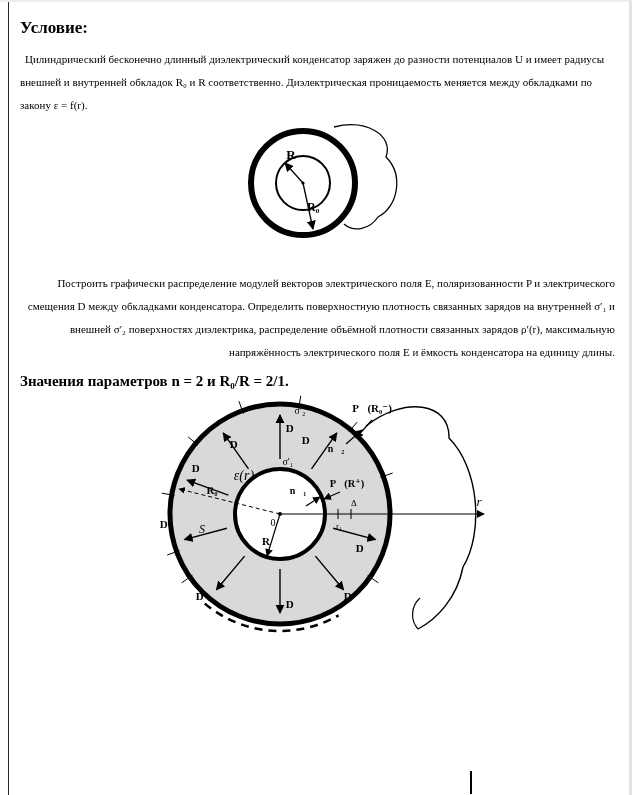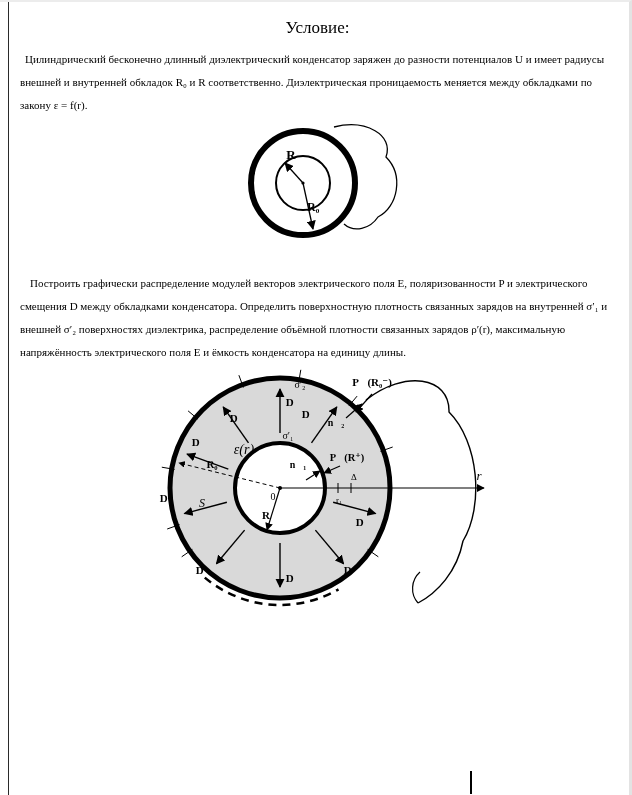--- a/index.html
+++ b/index.html
@@ -3,24 +3,24 @@
 <meta charset="utf-8">
 <style>
   html,body{margin:0;padding:0;}
   body{
     width:632px;height:795px;background:#ffffff;position:relative;overflow:hidden;
     font-family:"Liberation Serif","DejaVu Serif",serif;color:#000;
     border-top:2px solid #ececec;border-right:3px solid #e3e3e3;box-sizing:border-box;
   }
   .left-rule{position:absolute;left:8px;top:0;bottom:0;width:1px;background:#2a2a2a;}
   .page{padding:8px 14px 0 20px;}
-  .title{text-align:center;font-weight:normal;font-size:17px;margin:8px 0 10px 0;}
+  .title{text-align:left;font-weight:bold;font-size:17px;margin:8px 0 10px 0;}
   .body-text{font-size:11px;line-height:23px;margin:0;}
   .p1{text-indent:5px;margin-bottom:2px;}
-  .p2{text-indent:10px;margin-top:14px;}
+  .p2{text-indent:10px;margin-top:14px;text-align:right;}
   .fig-wrap{text-align:center;margin:2px 0 0 0;}
   .formula-line{display:flex;align-items:center;gap:7px;font-weight:bold;font-size:15px;margin-top:9px;}
   .frac{display:inline-flex;flex-direction:column;align-items:center;font-size:12.5px;line-height:1.15;font-weight:bold;font-family:"DejaVu Serif",serif;}
   .frac .num{border-bottom:1.3px solid #000;padding:0 2px;}
   .frac .den{padding:0 2px;}
   .params-line{font-weight:bold;font-size:15px;margin-top:9px;}
   .text-cursor{position:absolute;left:470px;top:769px;width:1.5px;height:23px;background:#000;}
   svg text{font-family:"Liberation Serif","DejaVu Serif",serif;fill:#000;}
   svg .lbl-b{font-weight:bold;}
   svg .lbl-i{font-style:italic;}
@@ -50,20 +50,21 @@
       <line x1="100" y1="64" x2="82" y2="44" stroke="#000" stroke-width="1.3" marker-end="url(#arr1)"></line>
       <line x1="100" y1="64" x2="110" y2="110" stroke="#000" stroke-width="1.3" marker-end="url(#arr1)"></line>
       <text class="lbl-b" x="88" y="40" font-size="13" text-anchor="middle">R</text>
       <text class="lbl-b" x="104" y="92" font-size="12" text-anchor="start">R₀</text>
     </svg>
   </div>
 
   <p class="body-text p2">Построить графически распределение модулей векторов электрического поля E, поляризованности P и электрического смещения D между обкладками конденсатора. Определить поверхностную плотность связанных зарядов на внутренней σ′₁ и внешней σ′₂ поверхностях диэлектрика, распределение объёмной плотности связанных зарядов ρ′(r), максимальную напряжённость электрического поля E и ёмкость конденсатора на единицу длины.</p>
 
 
+  <div class="params-line">Значения параметров n = 2 и R₀/R = 2/1.</div>
 
   <div class="fig-wrap">
     <svg width="340" height="245" viewBox="0 0 340 245">
       <defs>
         <marker id="arr2" viewBox="0 0 10 10" refX="9" refY="5" markerWidth="6.5" markerHeight="6.5" orient="auto-start-reverse">
           <path d="M0,0 L10,5 L0,10 z"></path>
         </marker>
       </defs>
 
       <path d="M 218 34 C 256 4, 302 10, 301 46 C 331 76, 336 140, 315 175 C 309 206, 289 227, 270 237" fill="none" stroke="#000" stroke-width="1.4"></path>

